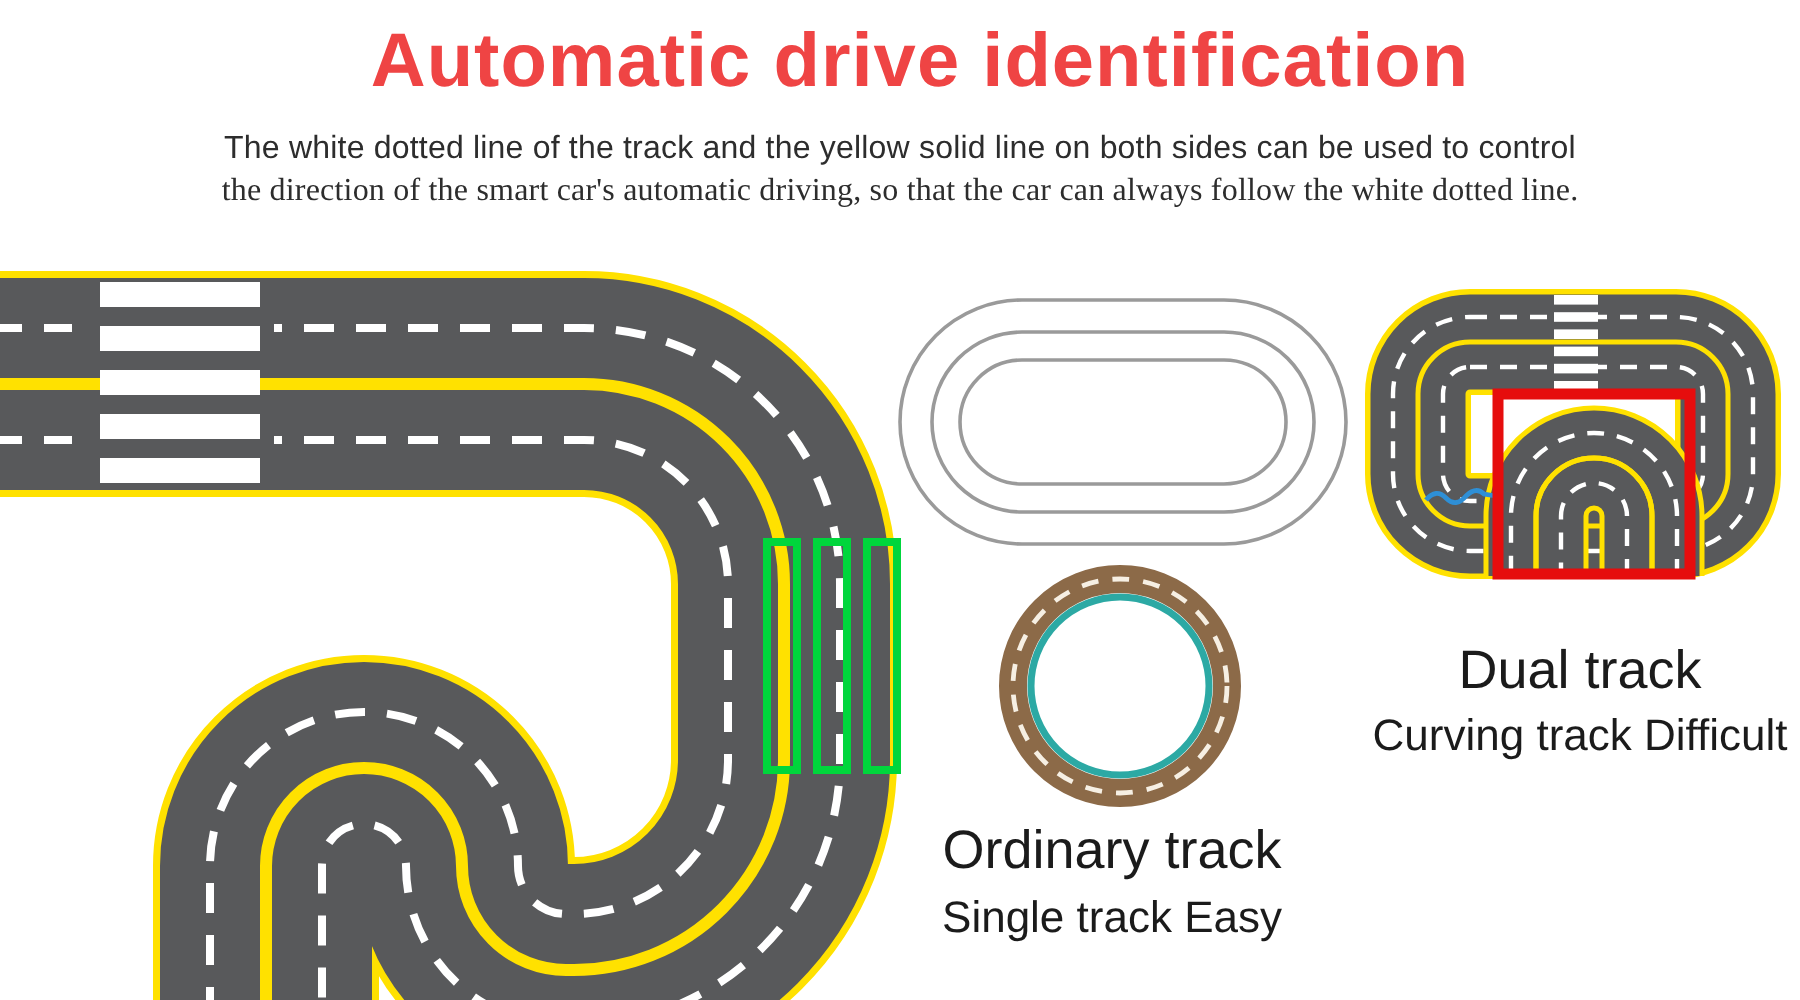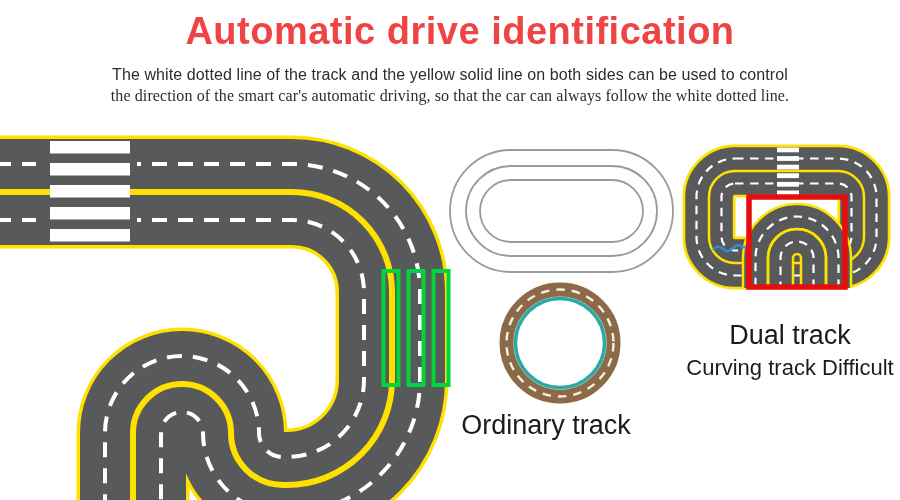--- a/index.html
+++ b/index.html
@@ -17,21 +17,21 @@
   .subtitle{
     position:absolute;left:0;width:900px;text-align:center;
     font-size:16px;color:#2d2d2d;letter-spacing:.1px;
   }
   .subtitle.l1{top:66px;}
   .subtitle.l2{top:87px;font-family:Liberation Serif, serif;}
   .stage{position:absolute;left:0;top:0;width:900px;height:500px;}
   .label-box{position:absolute;text-align:center;color:#1b1b1b;}
   .track-name{font-size:27px;}
   .track-diff{font-size:22px;}
-  #lbl-ordinary{left:386px;top:410px;width:320px;}
+  #lbl-ordinary{left:396px;top:410px;width:320px;}
   #lbl-ordinary .track-diff{margin-top:5px;}
   #lbl-dual{left:630px;top:320px;width:320px;}
   #lbl-dual .track-diff{margin-top:4px;}
   .edgeL{fill:none;stroke-width:57;}
   .surfL{fill:none;stroke-width:50;}
   .dashL{fill:none;stroke-width:4;stroke-dasharray:15 11;}
   .edgeR{fill:none;stroke-width:53;}
   .surfR{fill:none;stroke-width:47.5;}
   .divR{fill:none;stroke-width:2.5;}
   .dashR{fill:none;stroke-width:2.2;stroke-dasharray:8.5 6.5;}
@@ -118,17 +118,18 @@
     </g>
 
     <path d="M 713 250 q 5 -6 10 -1 q 5 5 10 -1 q 5 -5 9 -1 l 6 1" fill="none" stroke-width="2.4" stroke="#2e8fd6"></path>
 
     <rect class="redbox" x="749" y="197" width="96" height="90" stroke="#e60d0d"></rect>
   </g>
 </svg>
 
 <div class="label-box" id="lbl-ordinary">
   <div class="track-name">Ordinary track</div>
+  <div class="track-diff">Single track Easy</div>
 </div>
 <div class="label-box" id="lbl-dual">
   <div class="track-name">Dual track</div>
   <div class="track-diff">Curving track Difficult</div>
 </div>
 
 </body></html>

